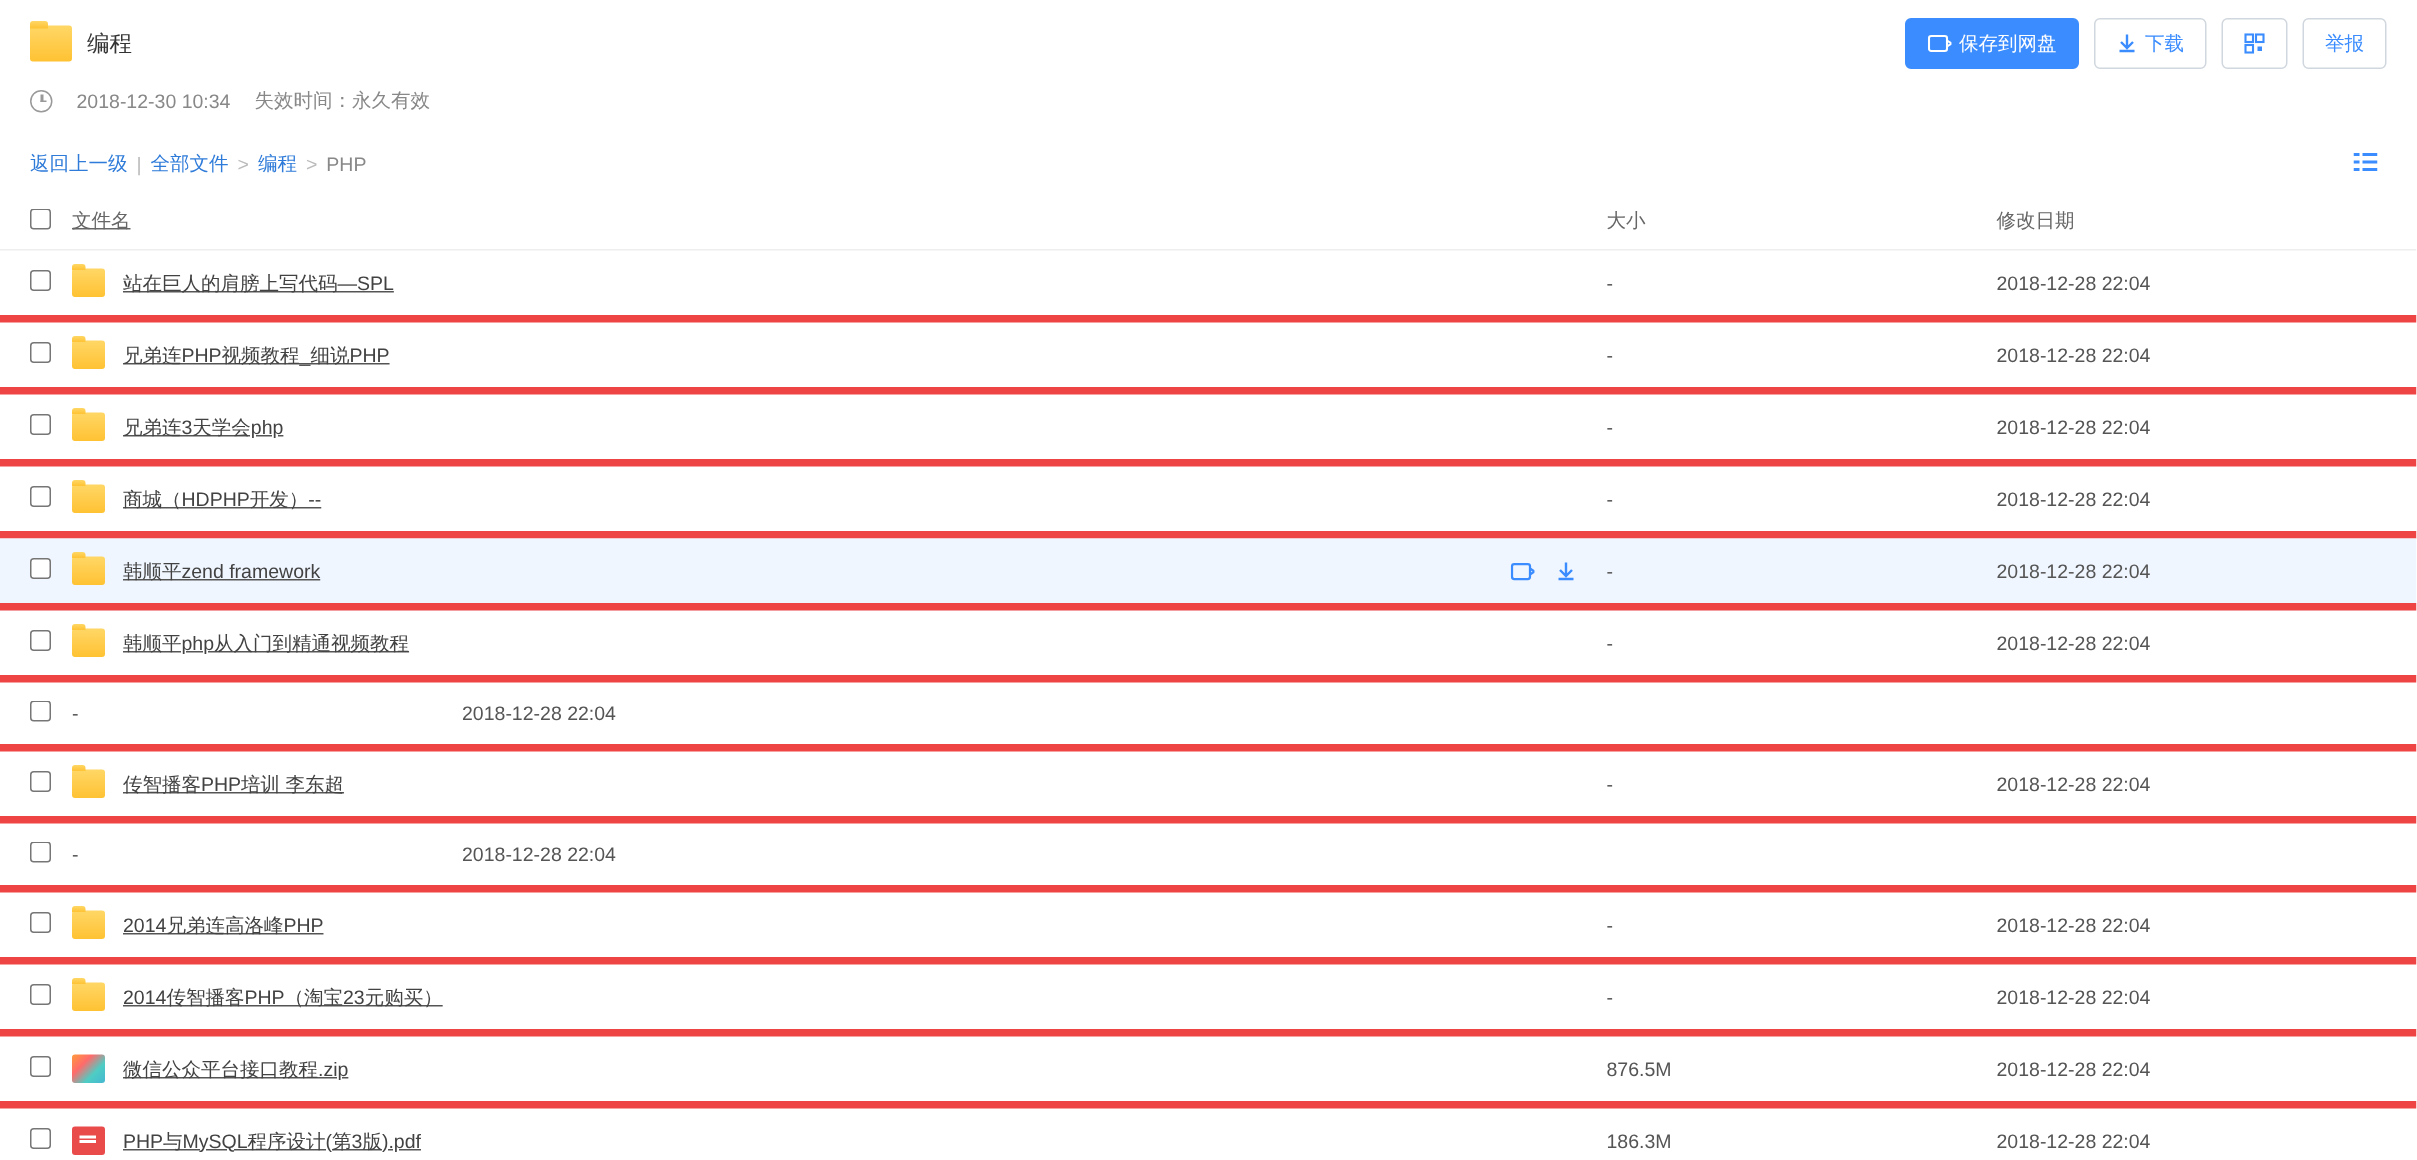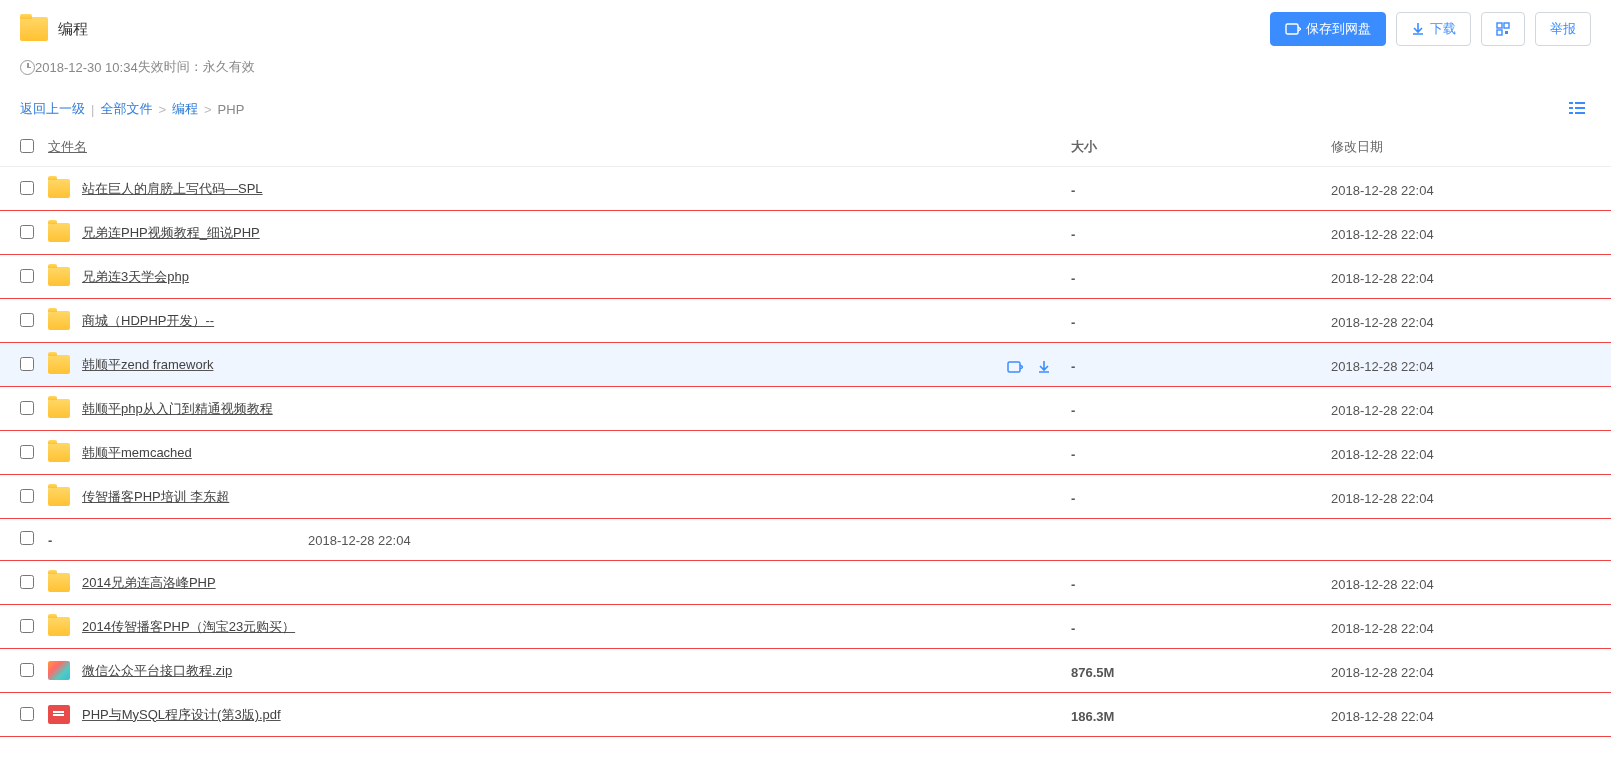--- a/index.html
+++ b/index.html
@@ -33,21 +33,21 @@
     .btn {
       display: inline-flex; align-items: center; gap: 5px;
       padding: 7px 14px; border-radius: 4px;
       font-size: 13px; cursor: pointer;
       border: 1px solid #d0d7de;
       background: #fff; color: #3b8cff; font-family: Liberation Mono, monospace;
     }
     .btn-primary { background: #3b8cff; color: #fff; border-color: #3b8cff; }
     .btn .ico { display: inline-flex; }
     .sub-header {
-      display: flex; align-items: center; gap: 0;
+      display: flex; align-items: center; gap: 16px;
       padding: 4px 20px 14px 20px;
       color: #888; font-size: 13px;
     }
     .clock-icon {
       width: 15px; height: 15px; border: 1.5px solid #999;
       border-radius: 50%; position: relative; display: inline-block;
     }
     .clock-icon::after {
       content: ''; position: absolute; left: 6px; top: 2px;
       width: 1.5px; height: 5px; background: #999;
@@ -67,30 +67,30 @@
     .breadcrumb .current { color: #888; }
     .view-toggle { color: #3b8cff; cursor: pointer; padding-right: 6px; }
     .table-header {
       display: flex; align-items: center;
       padding: 10px 20px;
       border-bottom: 1px solid #eee;
       color: #666; font-size: 13px;
     }
     .col-checkbox { width: 28px; }
     .col-name { flex: 1; text-decoration: underline; }
-    .col-size { width: 260px; font-weight: bold; }
+    .col-size { width: 260px; }
     .col-date { width: 260px; }
     input[type=checkbox] {
       width: 14px; height: 14px; cursor: pointer;
       accent-color: #3b8cff;
     }
     .row {
-      display: flex; align-items: flex-end;
+      display: flex; align-items: center;
       padding: 12px 20px;
-      border-bottom: 1px solid #ef4444;
+      border-bottom: 5px solid #ef4444;
       color: #555; font-size: 13px;
     }
     .row:hover, .row.hovered { background: #f0f6ff; }
     .row .col-name { display: flex; align-items: center; gap: 12px; }
     .file-icon {
       width: 22px; height: 19px;
       background: linear-gradient(#ffd766, #ffc233);
       border-radius: 2px; position: relative; flex-shrink: 0;
     }
     .file-icon::before {
@@ -256,24 +256,20 @@
       <div class="col-checkbox"><input type="checkbox" style=""></div>
       <div class="col-name">
         <div class="file-icon "></div>
         <span class="filename">韩顺平php从入门到精通视频教程</span>
       </div>
       <div class="col-size">-</div>
       <div class="col-date">2018-12-28 22:04</div>
     </div>
     <div class="row">
       <div class="col-checkbox"><input type="checkbox" style=""></div>
-      <div class="col-name">
-        <div class="file-icon "></div>
-        <span class="filename">韩顺平memcached</span>
-      </div>
       <div class="col-size">-</div>
       <div class="col-date">2018-12-28 22:04</div>
     </div>
     <div class="row">
       <div class="col-checkbox"><input type="checkbox" style=""></div>
       <div class="col-name">
         <div class="file-icon "></div>
         <span class="filename">传智播客PHP培训 李东超</span>
       </div>
       <div class="col-size">-</div>

